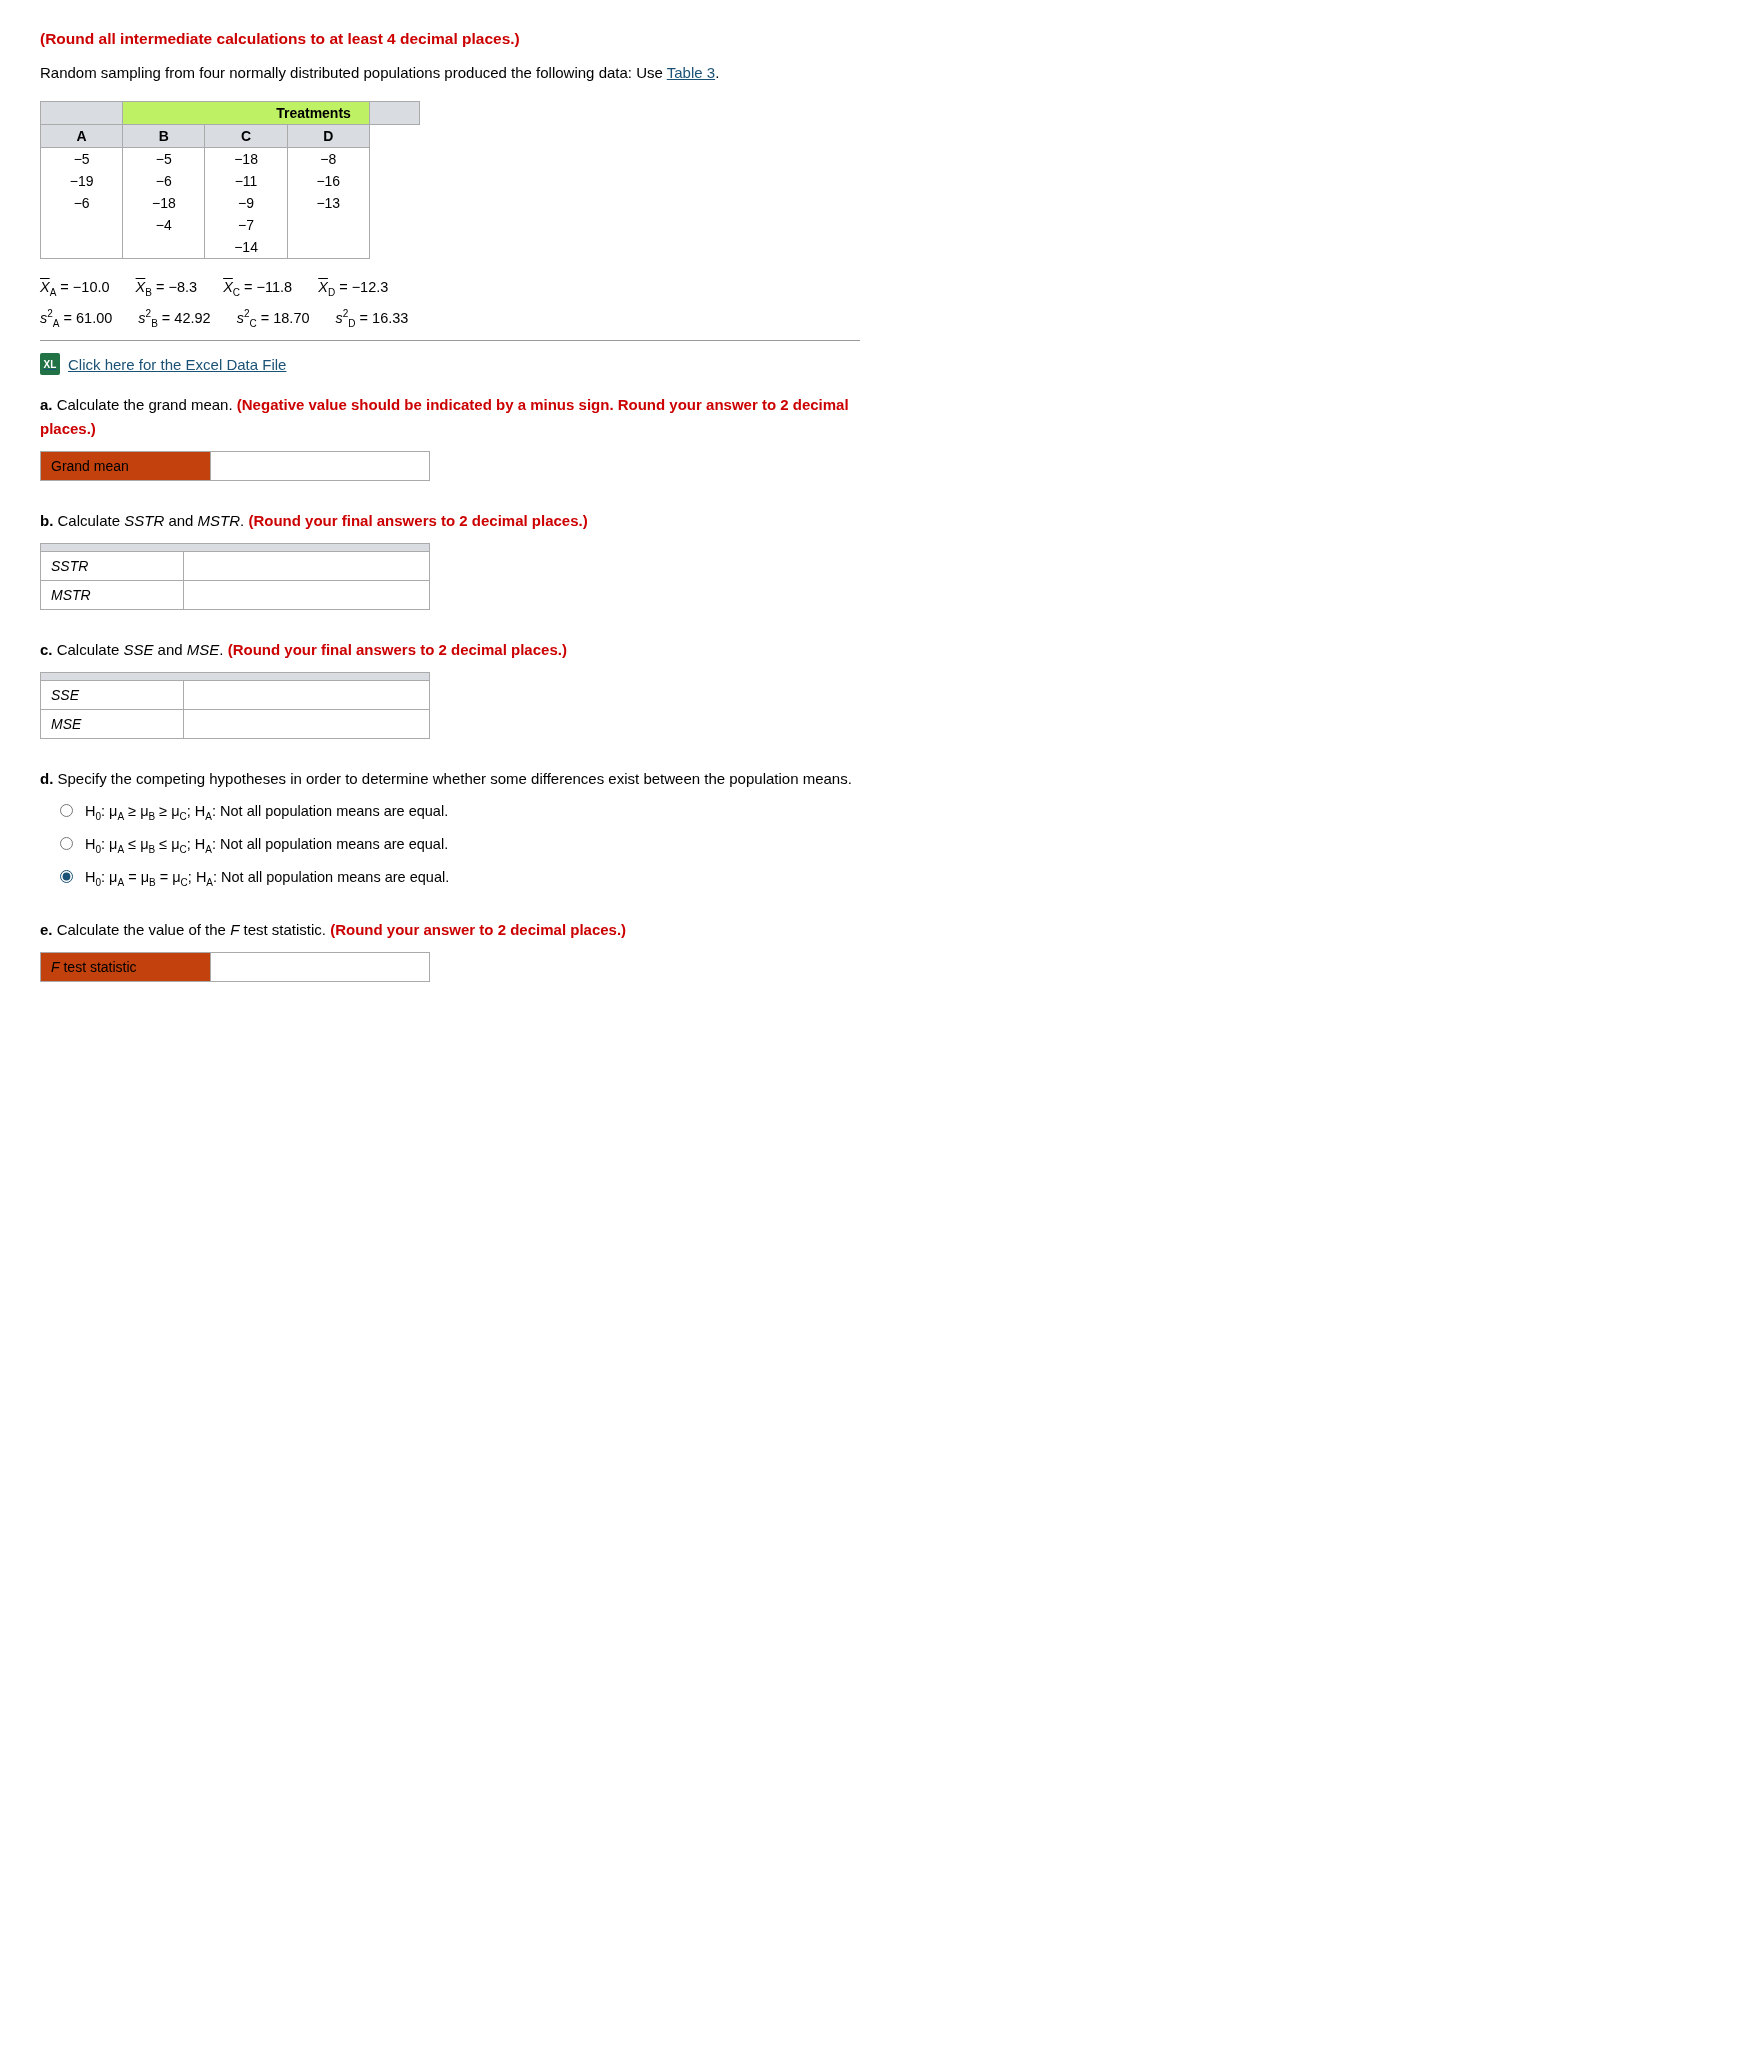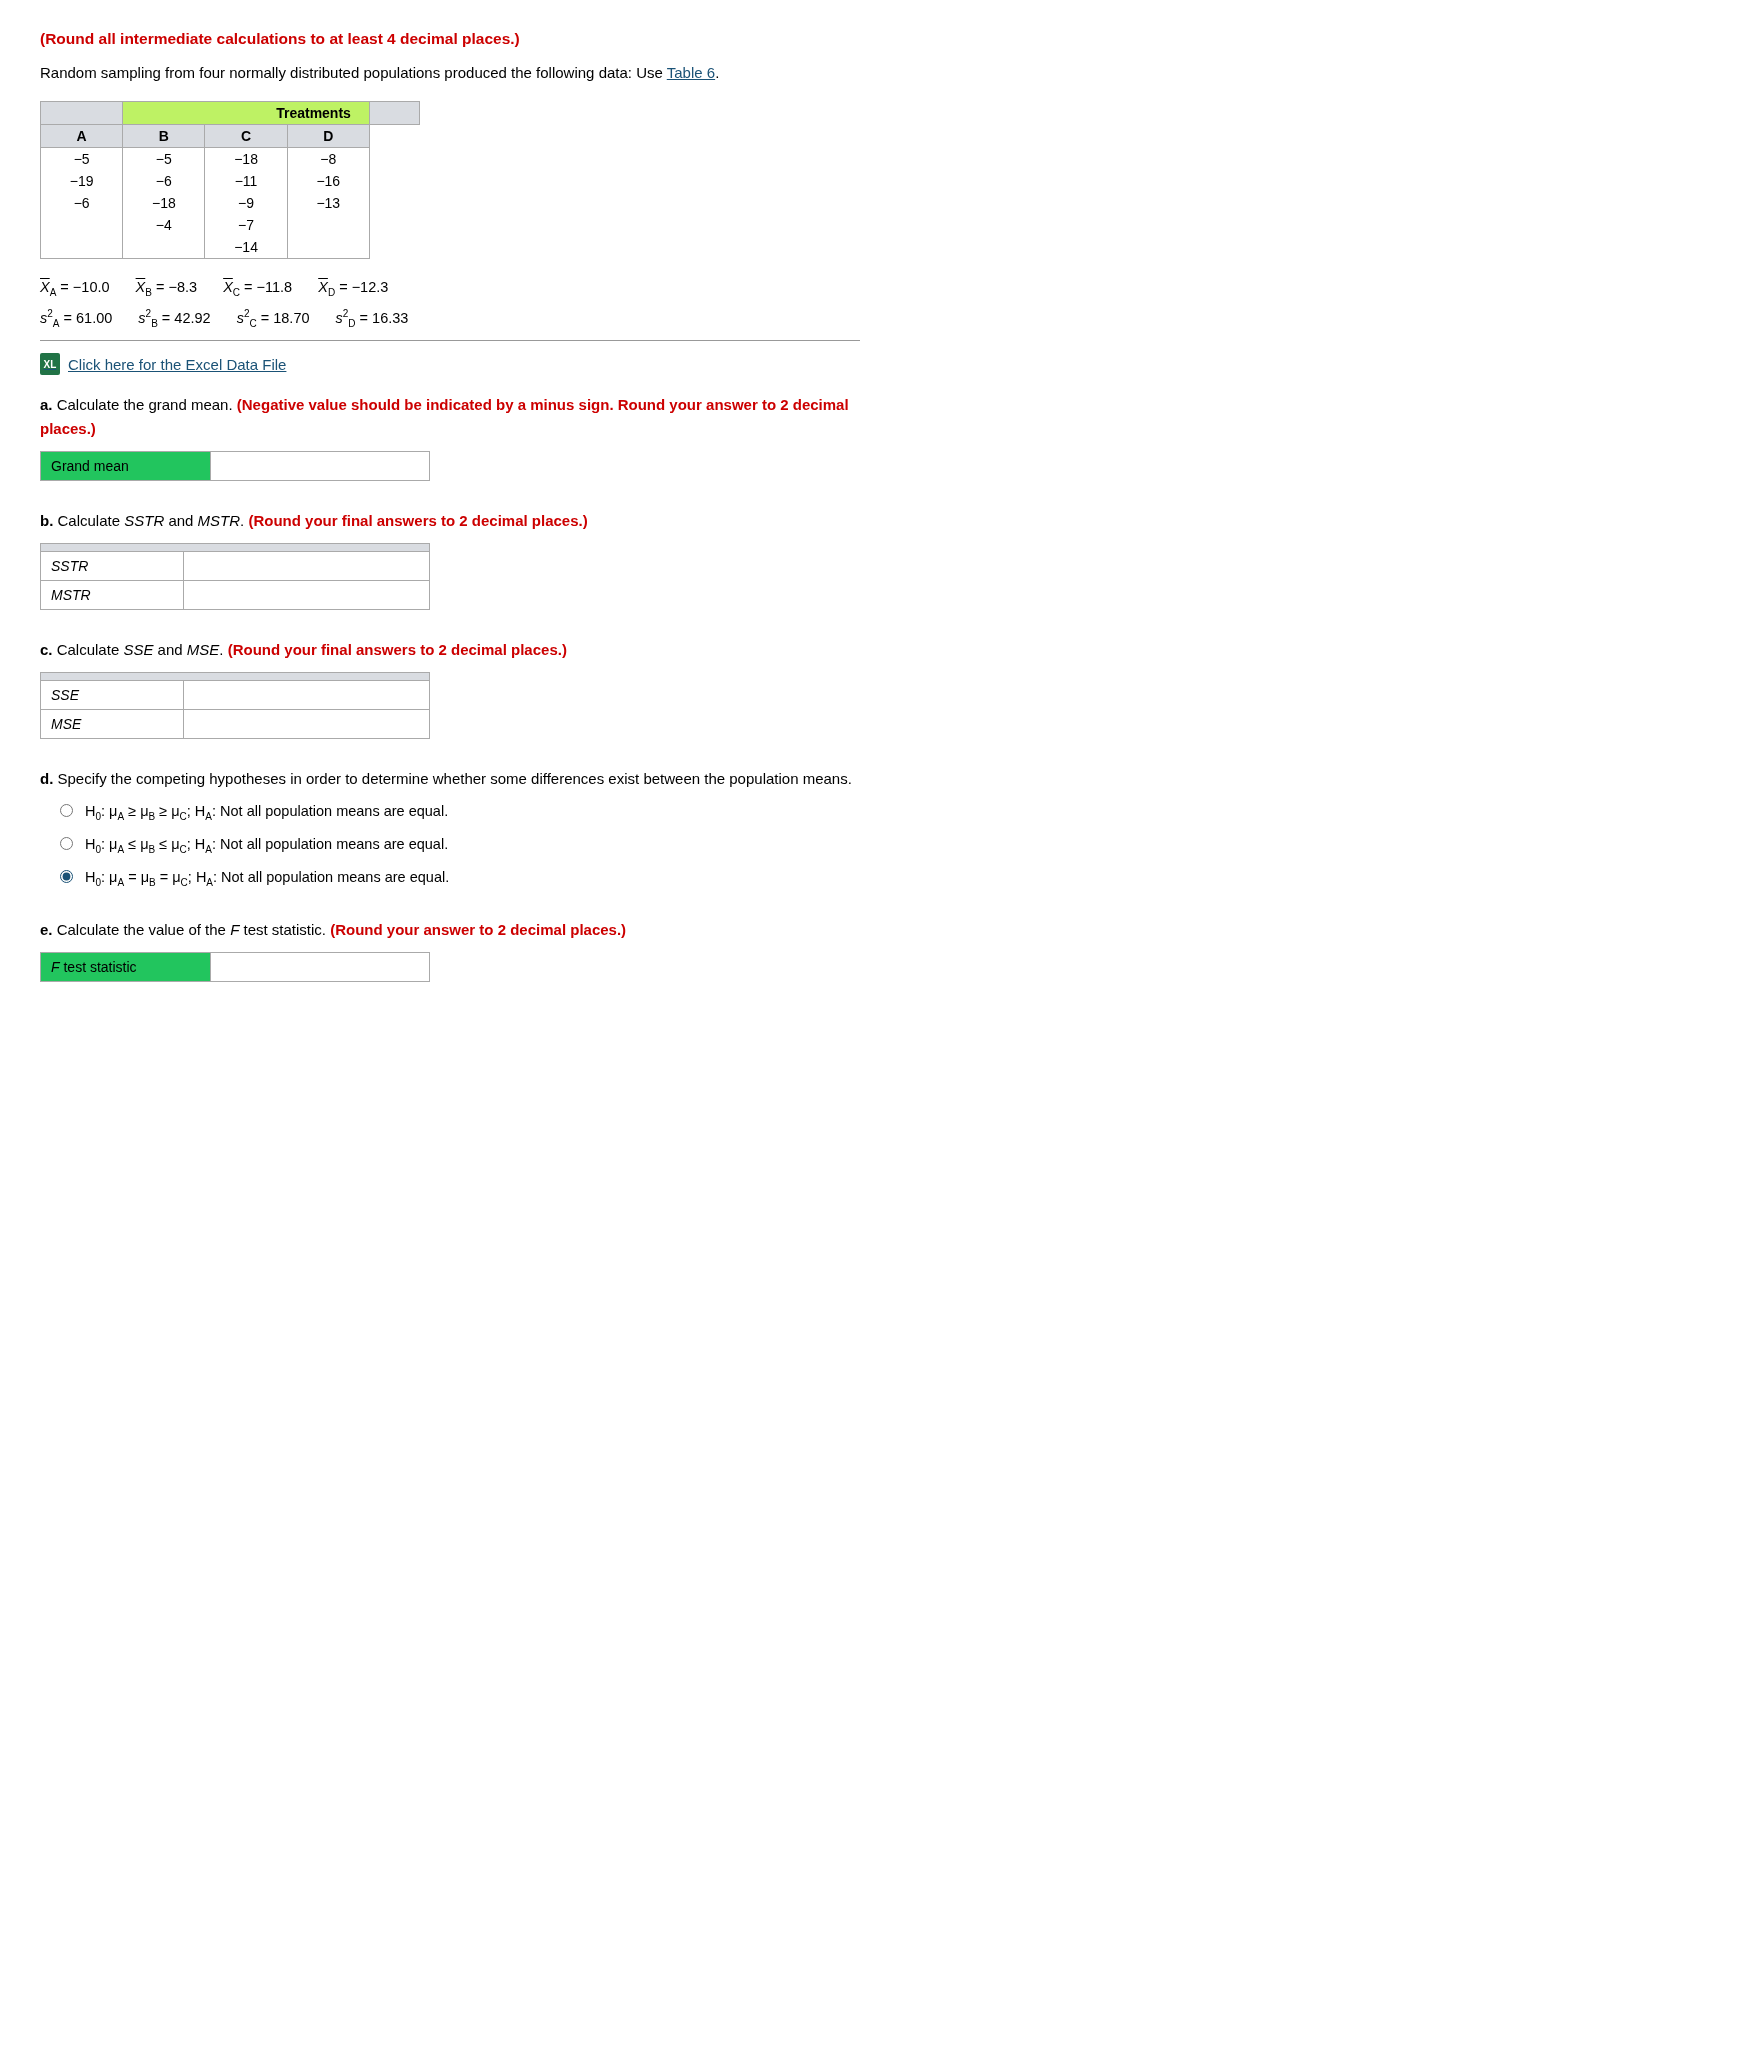--- a/index.html
+++ b/index.html
@@ -119,21 +119,21 @@
     table.single-answer-table {
       border-collapse: collapse;
       min-width: 390px;
     }
     table.single-answer-table tbody tr td {
       border: 1px solid #aaa;
       padding: 4px 10px;
       font-size: 14px;
     }
     table.single-answer-table tbody tr td.label-cell {
-      background: #22c55e;
+      background: #c2410c;
       min-width: 160px;
       font-style: normal;
     }
     table.single-answer-table tbody tr td.input-cell {
       background: #fff;
       min-width: 180px;
     }
     table.single-answer-table tbody tr td.input-cell input {
       width: 100%;
       border: none;
@@ -159,21 +159,21 @@
 
     .math { font-style: italic; }
   </style>
 </head>
 <body>
 
 <div class="red-bold" style="font-size:15.5px; margin-bottom:8px;">(Round all intermediate calculations to at least 4 decimal places.)</div>
 
 <div class="intro-text">
   <span>Random sampling from four normally distributed populations produced the following data: Use</span>
-  <a href="#" class="table-link">Table 6</a><span>.</span>
+  <a href="#" class="table-link">Table 3</a><span>.</span>
 </div>
 
 <div class="data-table-wrapper">
   <table class="data-table">
     <thead>
       <tr>
         <th colspan="1" style="background:#d9dce1; border:1px solid #aaa;"></th>
         <th colspan="3" style="background:#bef264; border:1px solid #aaa; text-align:right;">Treatments</th>
         <th style="background:#d9dce1; border:1px solid #aaa;"></th>
       </tr>

